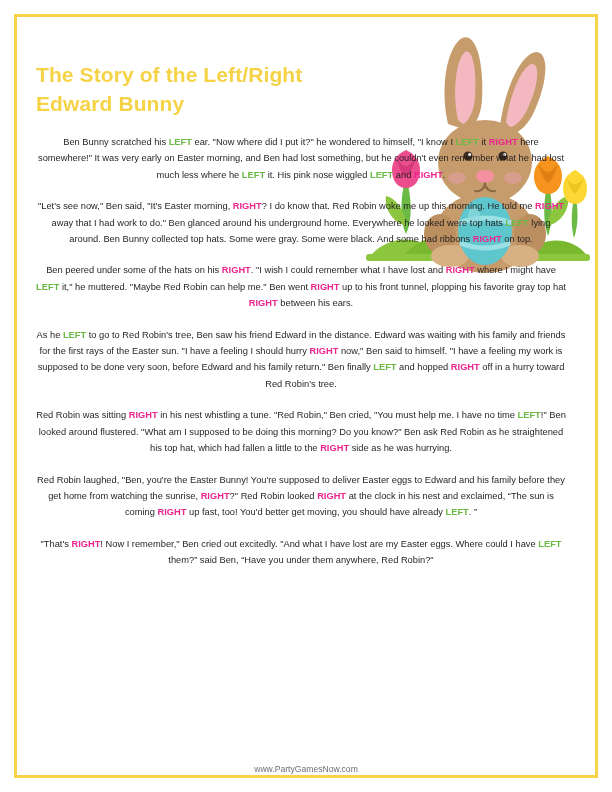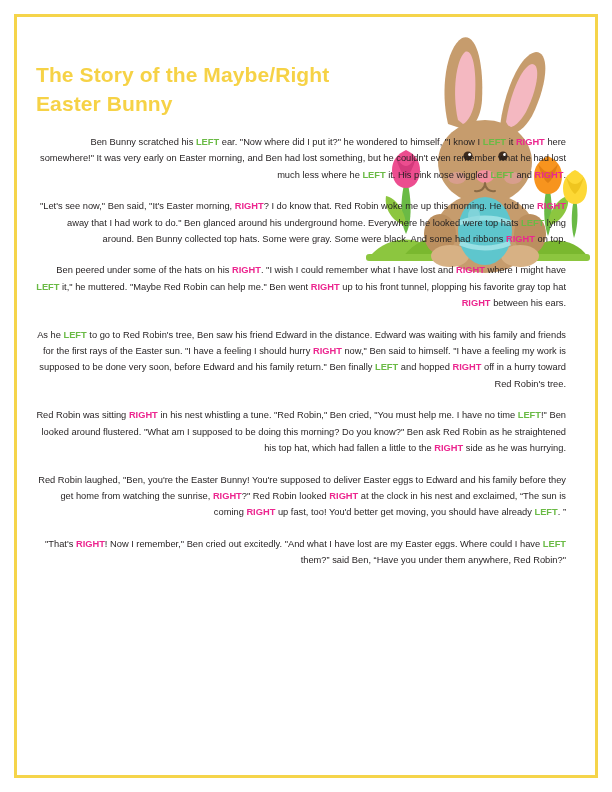--- a/index.html
+++ b/index.html
@@ -48,21 +48,21 @@
   .story {
     margin-top: 16px;
     width: 530px;
     padding-left: 4px;
   }
   .story p {
     font-size: 9.3px;
     line-height: 16.4px;
     color: #231f20;
     margin: 0 0 15px 0;
-    text-align: right;
+    text-align: center;
   }
   .hl-left {
     color: #6aba45;
     font-weight: bold;
   }
   .hl-right {
     color: #ec268f;
     font-weight: bold;
   }
   .footer {
@@ -151,25 +151,26 @@
       <g>
         <ellipse cx="123" cy="203" rx="27" ry="34" fill="#5ec6cd"></ellipse>
         <path d="M97 195 q26 -10 52 0" stroke="#9ae0e4" stroke-width="5" fill="none"></path>
         <path d="M98 215 q25 10 50 0" stroke="#9ae0e4" stroke-width="5" fill="none"></path>
         <ellipse cx="112" cy="188" rx="6" ry="9" fill="#8fd9de" opacity="0.7"></ellipse>
       </g>
     </svg>
   </div>
 
   <div class="content">
-    <div class="title">The Story of the Maybe/Right Easter Bunny</div>
+    <div class="title">The Story of the Left/Right Edward Bunny</div>
     <div class="story">
         <p><span>Ben Bunny scratched his </span><span class="hl-left">LEFT</span><span> ear. "Now where did I put it?" he wondered to himself, "I know I </span><span class="hl-left">LEFT</span><span> it </span><span class="hl-right">RIGHT</span><span> here somewhere!" It was very early on Easter morning, and Ben had lost something, but he couldn't even remember what he had lost much less where he </span><span class="hl-left">LEFT</span><span> it. His pink nose wiggled </span><span class="hl-left">LEFT</span><span> and </span><span class="hl-right">RIGHT</span><span>.</span></p>
         <p><span>"Let's see now," Ben said, "It's Easter morning, </span><span class="hl-right">RIGHT</span><span>? I do know that. Red Robin woke me up this morning. He told me </span><span class="hl-right">RIGHT</span><span> away that I had work to do." Ben glanced around his underground home. Everywhere he looked were top hats </span><span class="hl-left">LEFT</span><span> lying around. Ben Bunny collected top hats. Some were gray. Some were black. And some had ribbons </span><span class="hl-right">RIGHT</span><span> on top.</span></p>
         <p><span>Ben peered under some of the hats on his </span><span class="hl-right">RIGHT</span><span>. "I wish I could remember what I have lost and </span><span class="hl-right">RIGHT</span><span> where I might have </span><span class="hl-left">LEFT</span><span> it," he muttered. "Maybe Red Robin can help me." Ben went </span><span class="hl-right">RIGHT</span><span> up to his front tunnel, plopping his favorite gray top hat </span><span class="hl-right">RIGHT</span><span> between his ears.</span></p>
         <p><span>As he </span><span class="hl-left">LEFT</span><span> to go to Red Robin's tree, Ben saw his friend Edward in the distance. Edward was waiting with his family and friends for the first rays of the Easter sun. "I have a feeling I should hurry </span><span class="hl-right">RIGHT</span><span> now," Ben said to himself. "I have a feeling my work is supposed to be done very soon, before Edward and his family return." Ben finally </span><span class="hl-left">LEFT</span><span> and hopped </span><span class="hl-right">RIGHT</span><span> off in a hurry toward Red Robin's tree.</span></p>
         <p><span>Red Robin was sitting </span><span class="hl-right">RIGHT</span><span> in his nest whistling a tune. "Red Robin," Ben cried, "You must help me. I have no time </span><span class="hl-left">LEFT</span><span>!" Ben looked around flustered. "What am I supposed to be doing this morning? Do you know?" Ben ask Red Robin as he straightened his top hat, which had fallen a little to the </span><span class="hl-right">RIGHT</span><span> side as he was hurrying.</span></p>
         <p><span>Red Robin laughed, "Ben, you're the Easter Bunny! You're supposed to deliver Easter eggs to Edward and his family before they get home from watching the sunrise, </span><span class="hl-right">RIGHT</span><span>?" Red Robin looked </span><span class="hl-right">RIGHT</span><span> at the clock in his nest and exclaimed, “The sun is coming </span><span class="hl-right">RIGHT</span><span> up fast, too! You'd better get moving, you should have already </span><span class="hl-left">LEFT</span><span>. ”</span></p>
         <p><span>"That's </span><span class="hl-right">RIGHT</span><span>! Now I remember," Ben cried out excitedly. "And what I have lost are my Easter eggs. Where could I have </span><span class="hl-left">LEFT</span><span> them?” said Ben, “Have you under them anywhere, Red Robin?"</span></p>
       </div>
+    <div class="footer">www.PartyGamesNow.com</div>
   </div>
 
 </div>
 
 </body></html>

